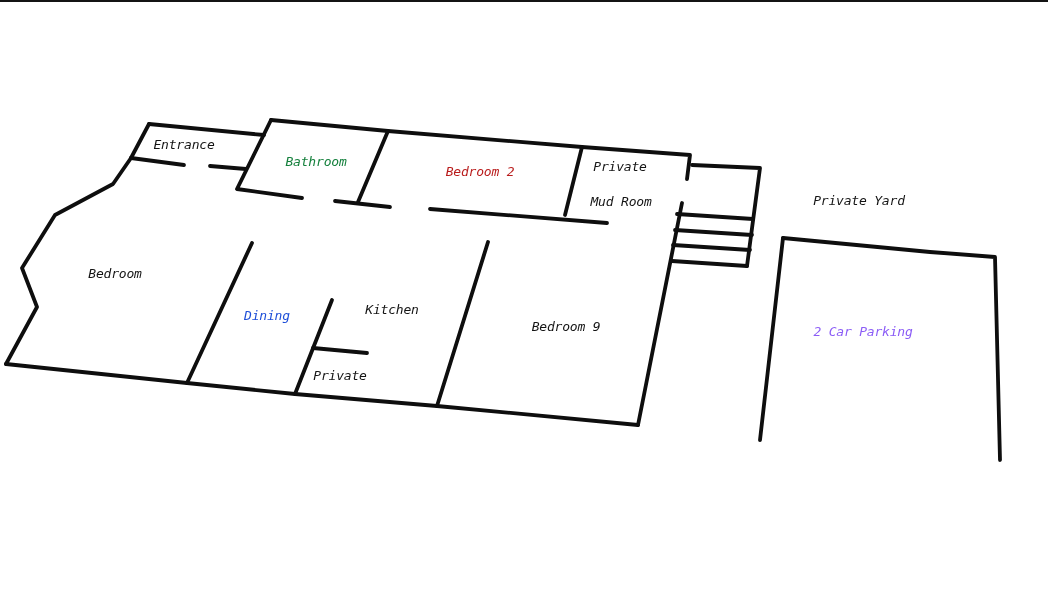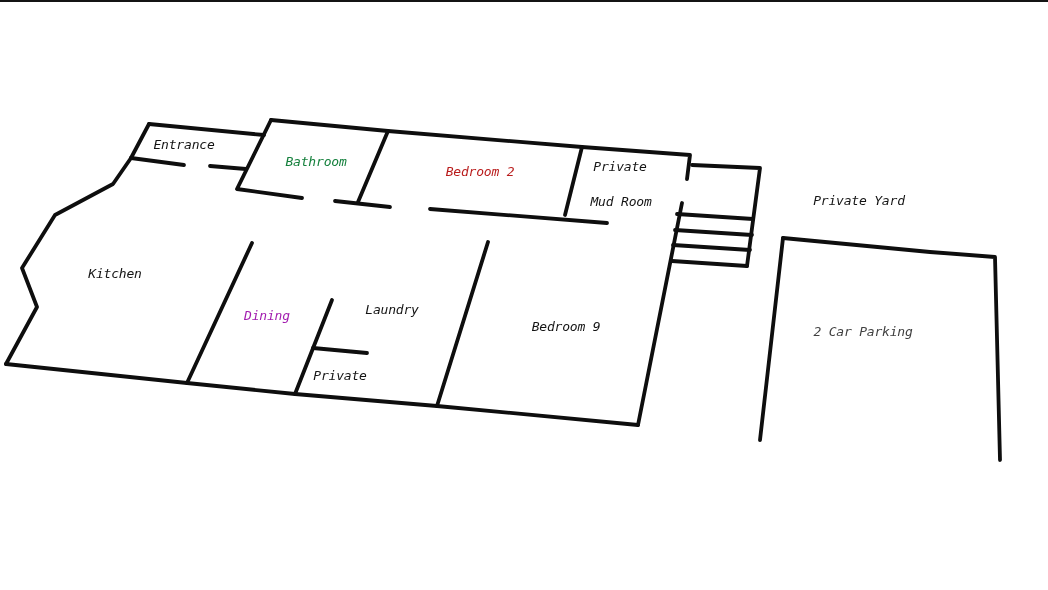--- a/index.html
+++ b/index.html
@@ -66,21 +66,21 @@
       <polyline points="672,261 747,266" fill="none" stroke="#0e0e0e" stroke-width="3.8" stroke-linecap="round" stroke-linejoin="round"></polyline>
       <polyline points="783,238 760,440" fill="none" stroke="#0e0e0e" stroke-width="3.8" stroke-linecap="round" stroke-linejoin="round"></polyline>
       <polyline points="783,238 930,252 995,257 1000,460" fill="none" stroke="#0e0e0e" stroke-width="3.8" stroke-linecap="round" stroke-linejoin="round"></polyline>
     </svg>
   <div id="labels">
       <div class="room-label" style="left: 184px; top: 144px; color: rgb(20, 20, 20);">Entrance</div>
       <div class="room-label" style="left: 316px; top: 161px; color: #15803d;">Bathroom</div>
       <div class="room-label" style="left: 480px; top: 171px; color: #b91c1c;">Bedroom 2</div>
       <div class="room-label" style="left: 620px; top: 166px; color: rgb(20, 20, 20);">Private</div>
       <div class="room-label" style="left: 621px; top: 201px; color: rgb(20, 20, 20); text-align: center;">Mud Room</div>
-      <div class="room-label" style="left: 115px; top: 273px; color: rgb(20, 20, 20);">Kitchen</div>
-      <div class="room-label" style="left: 267px; top: 315px; color: #a21caf;">Dining</div>
-      <div class="room-label" style="left: 392px; top: 309px; color: rgb(20, 20, 20);">Laundry</div>
+      <div class="room-label" style="left: 115px; top: 273px; color: rgb(20, 20, 20);">Bedroom</div>
+      <div class="room-label" style="left: 267px; top: 315px; color: #1d4ed8;">Dining</div>
+      <div class="room-label" style="left: 392px; top: 309px; color: rgb(20, 20, 20);">Kitchen</div>
       <div class="room-label" style="left: 340px; top: 375px; color: rgb(20, 20, 20);">Private</div>
       <div class="room-label" style="left: 566px; top: 326px; color: rgb(20, 20, 20);">Bedroom 9</div>
       <div class="room-label" style="left: 859px; top: 200px; color: rgb(20, 20, 20);">Private Yard</div>
-      <div class="room-label" style="left: 863px; top: 331px; color: #404040;">2 Car Parking</div>
+      <div class="room-label" style="left: 863px; top: 331px; color: #8b5cf6;">2 Car Parking</div>
     </div>
 </div>
 
 </body></html>

